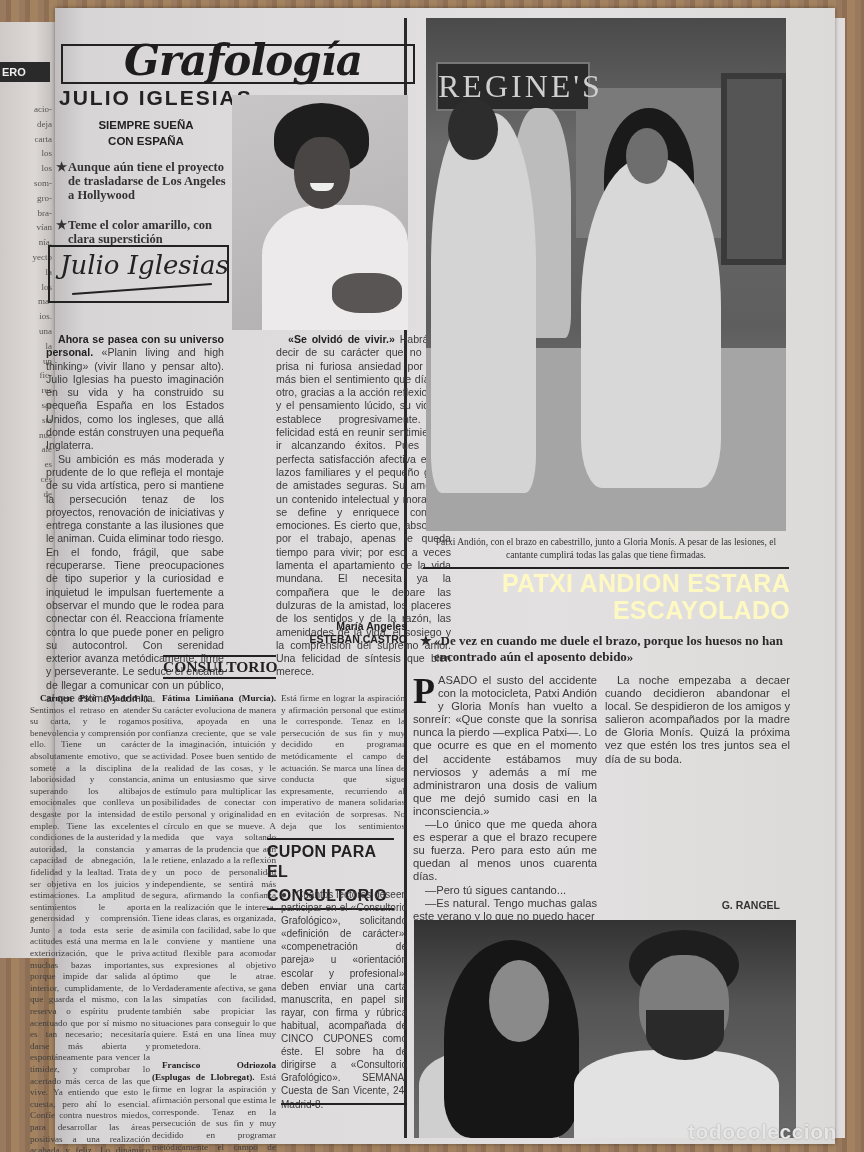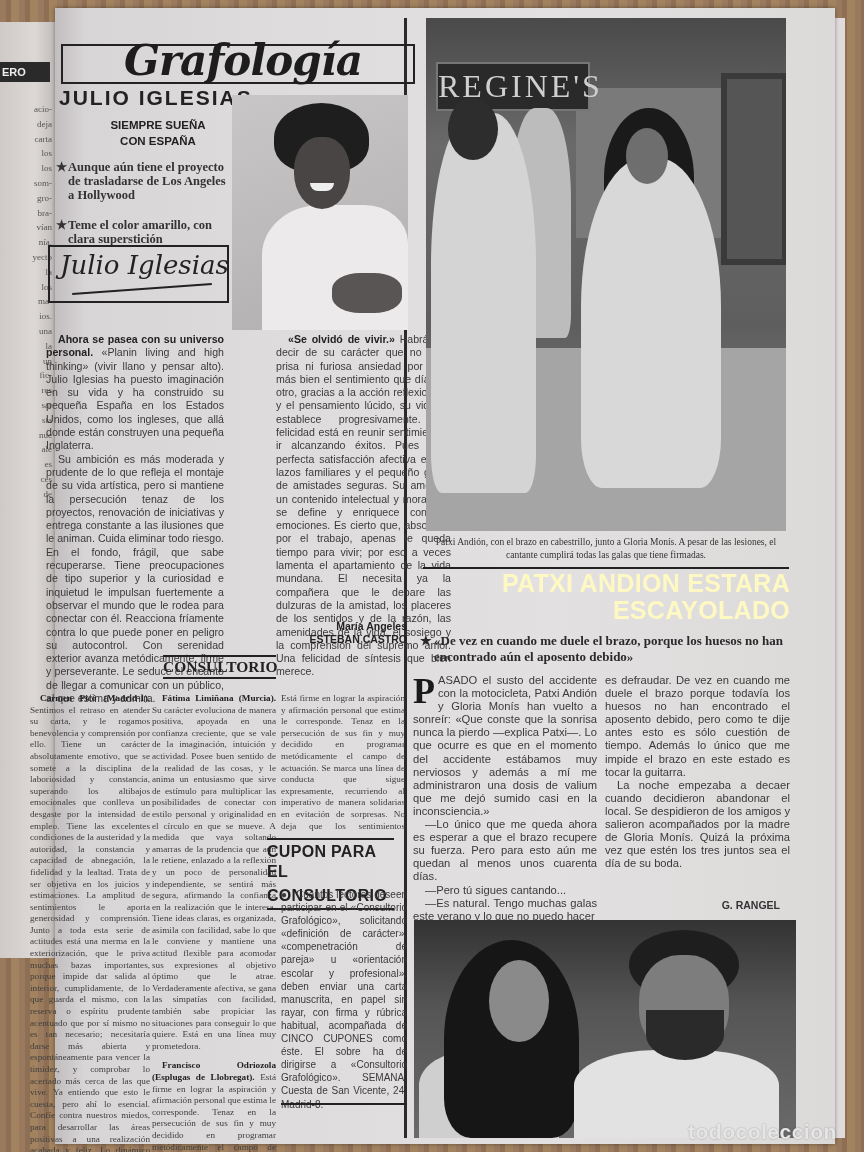--- a/index.html
+++ b/index.html
@@ -21,21 +21,21 @@
     background:linear-gradient(90deg,#c2bebf 0px,#d8d5d6 30px,#dedbdc 200px,#e3e0e1 500px,#dcd9d9 780px);
     box-shadow:0 0 4px rgba(0,0,0,.4); }
   .page-edge { position:absolute; left:810px; top:18px; width:34px; height:1120px; background:#e0dcdc;
     border-left:1px solid #bbb; }
   .gutter { position:absolute; left:404px; top:18px; width:3px; height:1120px; background:#2a2a2a; }
   .abs { position:absolute; }
   .graf-box { left:61px; top:44px; width:350px; height:36px; border:2px solid #222; }
   .graf-title { left:68px; top:36px; width:350px; text-align:center; font-family:"DejaVu Serif", serif;
     font-style:italic; font-weight:bold; font-size:42px; color:#1d1d1d; letter-spacing:-1px; line-height:50px; }
   .julio-name { left:59px; top:86px; font-weight:bold; font-size:21px; letter-spacing:2px; color:#222; }
-  .sub { left:103px; top:117px; width:110px; text-align:center; font-weight:bold; font-size:11.5px; line-height:16px; color:#222; }
+  .sub { left:91px; top:117px; width:110px; text-align:center; font-weight:bold; font-size:11.5px; line-height:16px; color:#222; }
   .bullet { left:56px; font-family:"Liberation Serif", serif; font-weight:bold; font-size:12.5px; line-height:14px; color:#333; width:175px; }
   .bullet .star { position:absolute; left:0; top:0; }
   .bullet .txt { display:block; padding-left:12px; }
   .sig-box { left:48px; top:245px; width:177px; height:54px; border:2px solid #222; }
   .sig { left:60px; top:250px; font-family:"DejaVu Serif", serif; font-style:italic; font-size:26px; color:#222; }
   .sig-line { left:72px; top:288px; width:140px; height:2px; background:#222; transform:rotate(-4deg); }
   .photo { position:absolute; background:#777; overflow:hidden; }
   .photo1 { left:232px; top:95px; width:176px; height:235px; background:linear-gradient(160deg,#c8c6c6 0%,#bfbdbd 40%,#b0aeae 100%); }
   .p1-hair { position:absolute; left:42px; top:8px; width:95px; height:70px; background:#1e1e1e; border-radius:50% 50% 40% 40%; }
   .p1-face { position:absolute; left:62px; top:42px; width:56px; height:72px; background:#4a4545; border-radius:45% 45% 50% 50%; }
@@ -213,21 +213,20 @@
   <span class="txt">«De vez en cuando me duele el brazo, porque los huesos no han encontrado aún el aposento debido»</span>
 </div>
 
 <div class="body-text pat1">
   <p style="margin:0;"><span class="dropcap">P</span><span>ASADO el susto del accidente con la motocicleta, Patxi Andión y Gloria Monís han vuelto a sonreír: «Que conste que la sonrisa nunca la pierdo —explica Patxi—. Lo que ocurre es que en el momento del accidente estábamos muy nerviosos y además a mí me administraron una dosis de valium que me dejó sumido casi en la inconsciencia.»</span></p>
   <p style="margin:0;text-indent:12px;">—Lo único que me queda ahora es esperar a que el brazo recupere su fuerza. Pero para esto aún me quedan al menos unos cuarenta días.</p>
   <p style="margin:0;text-indent:12px;">—Pero tú sigues cantando...</p>
   <p style="margin:0;text-indent:12px;">—Es natural. Tengo muchas galas este verano y lo que no puedo hacer</p>
 </div>
 <div class="body-text pat2">
-  <p style="margin:0;">es defraudar. De vez en cuando me duele el brazo porque todavía los huesos no han encontrado el aposento debido, pero como te dije antes esto es sólo cuestión de tiempo. Además lo único que me impide el brazo en este estado es tocar la guitarra.</p>
   <p style="margin:0;text-indent:12px;">La noche empezaba a decaer cuando decidieron abandonar el local. Se despidieron de los amigos y salieron acompañados por la madre de Gloria Monís. Quizá la próxima vez que estén los tres juntos sea el día de su boda.</p>
 </div>
 <div class="abs rangel">G. RANGEL</div>
 
 <div class="photo photo3">
   <div class="p3-woman-body"></div>
   <div class="p3-woman-hair"></div>
   <div class="p3-woman-face"></div>
   <div class="p3-man-body"></div>
   <div class="p3-man-hair"></div>

